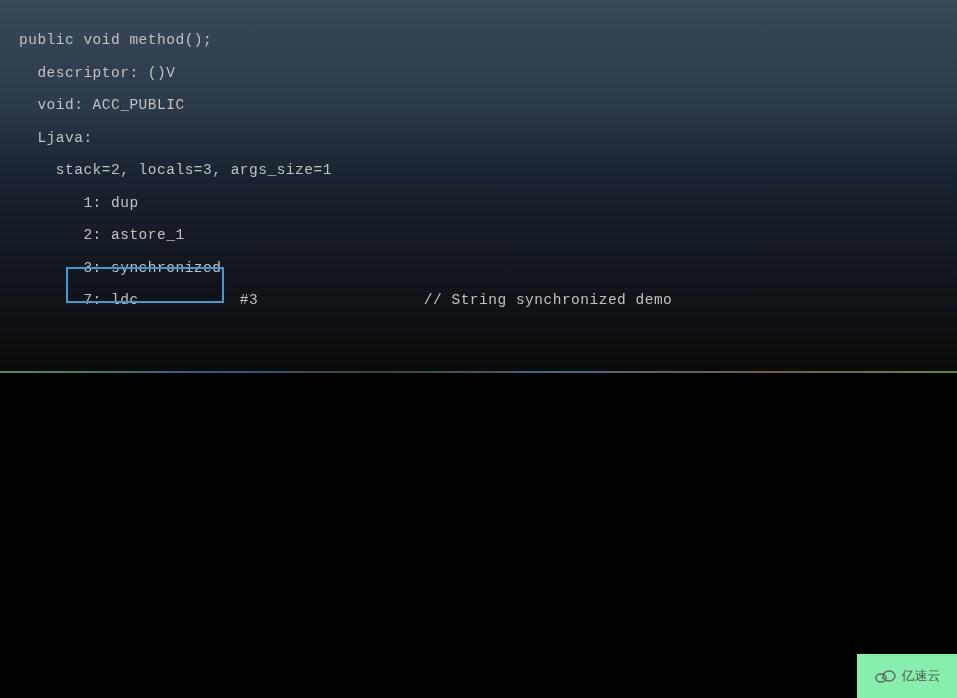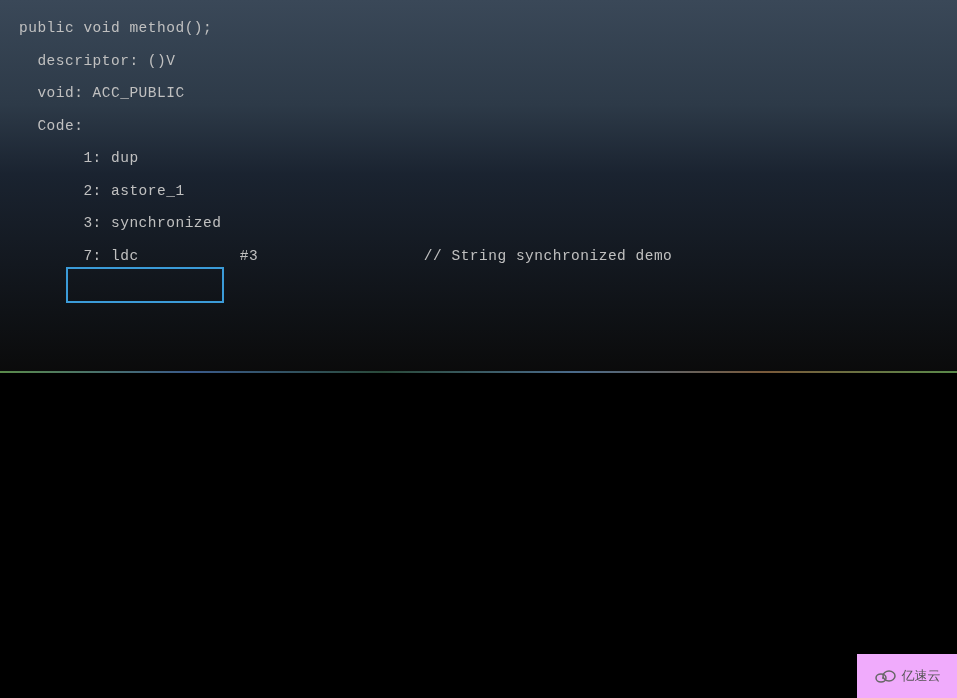--- a/index.html
+++ b/index.html
@@ -11,21 +11,21 @@
       width: 957px;
       height: 698px;
       background: linear-gradient(180deg, #3a4858 0%, #2d3a48 15%, #1a2330 25%, #0a0a0a 54%, #000000 100%);
       font-family: 'Courier New', Consolas, monospace;
       font-size: 14.5px;
       color: #c0c0c0;
       overflow: hidden;
       position: relative;
     }
     .code-container {
-      padding-top: 12px;
+      padding-top: 24px;
       padding-left: 19px;
       line-height: 32.5px;
     }
     .line {
       white-space: pre;
       color: #c0c0c0;
       font-weight: normal;
       letter-spacing: 0.5px;
     }
     .highlight-box {
@@ -52,21 +52,21 @@
       width: 100%;
       height: 2px;
       background: linear-gradient(90deg, #5a8a4a 0%, #3a5a8a 20%, #2a4a3a 40%, #4a6a8a 60%, #7a5a3a 80%, #5a8a4a 100%);
     }
     .watermark {
       position: absolute;
       bottom: 0;
       right: 0;
       width: 100px;
       height: 44px;
-      background: #f0abfc;
+      background: #86efac;
       display: flex;
       align-items: center;
       justify-content: center;
       gap: 4px;
     }
     .watermark-icon {
       display: flex;
       align-items: center;
     }
     .watermark-text {
@@ -75,21 +75,22 @@
       font-size: 13px;
     }
   </style>
 </head>
 <body>
 
 <div class="code-container">
   <div class="line">public void method();</div>
   <div class="line">  descriptor: ()V</div>
   <div class="line">  void: ACC_PUBLIC</div>
-  <div class="line">  Code:</div>
+  <div class="line">  Ljava:</div>
+  <div class="line">    stack=2, locals=3, args_size=1</div>
   <div class="line">       1: dup</div>
   <div class="line">       2: astore_1</div>
   <div class="line">       3: synchronized</div>
   <div class="line">       7: ldc           #3                  // String synchronized demo</div>
 </div>
 
 <div class="highlight-box"></div>
 
 <div class="cutoff-border"></div>
 <div class="cutoff"></div>

